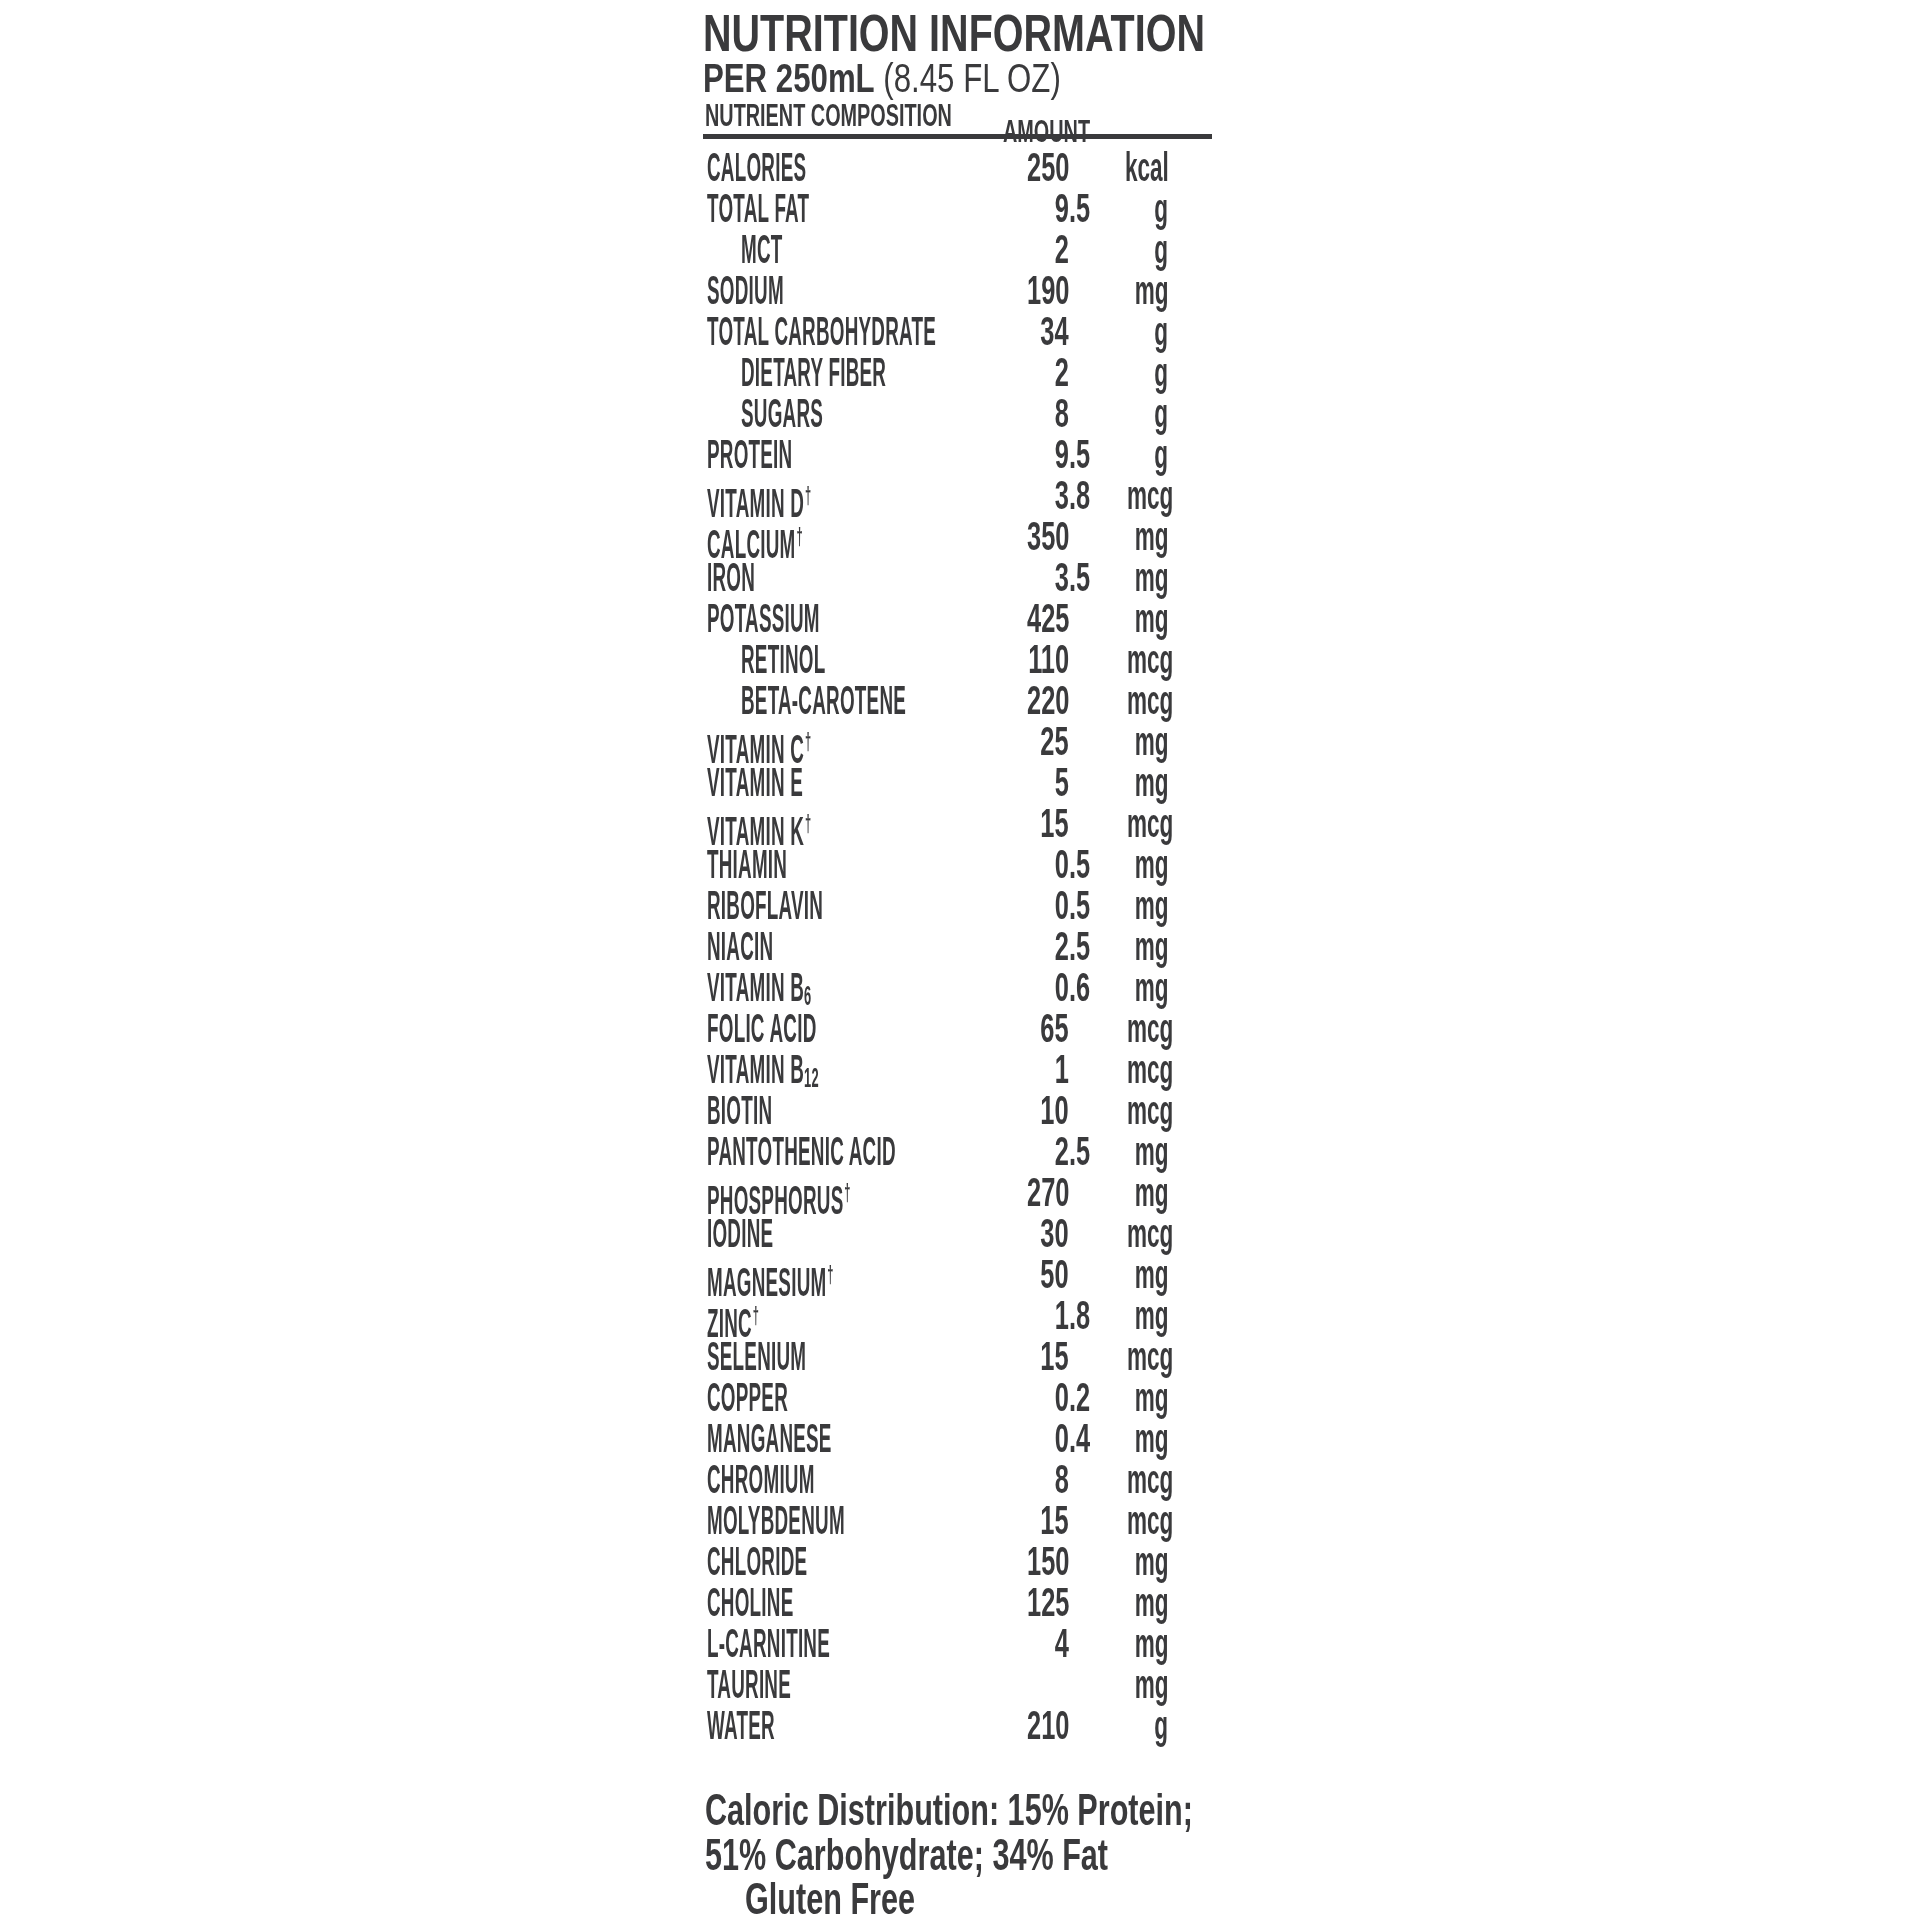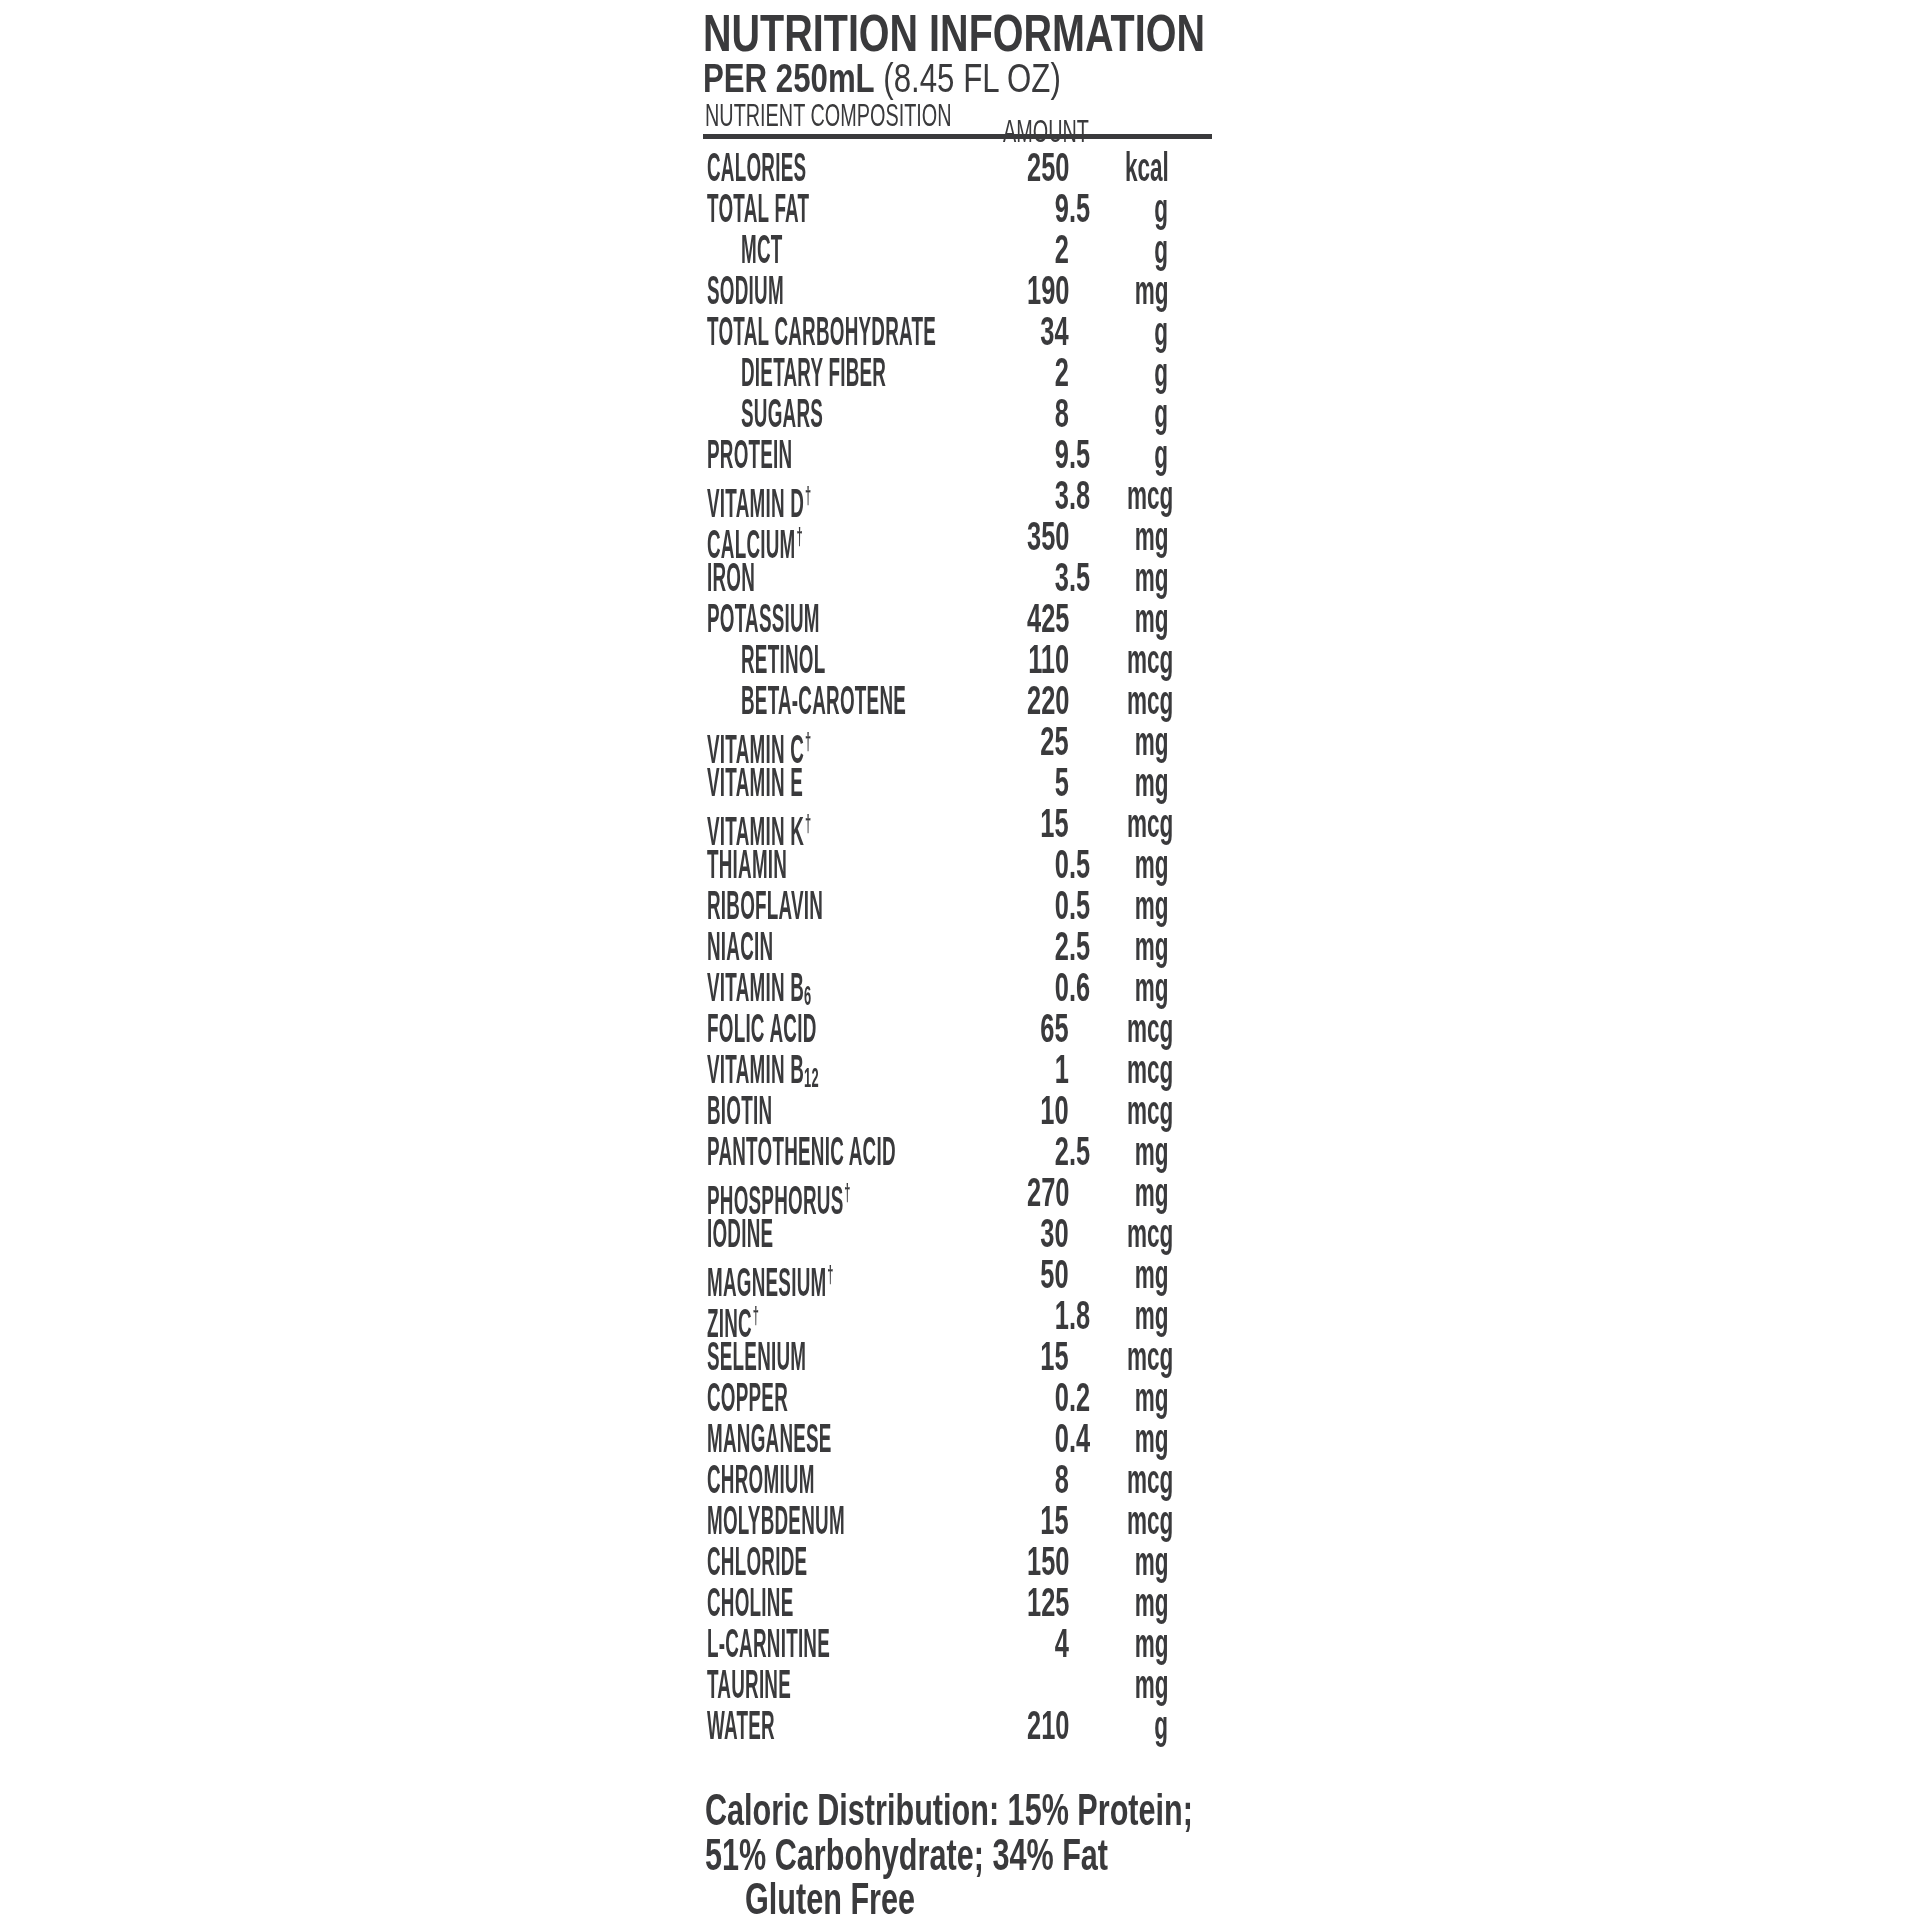--- a/index.html
+++ b/index.html
@@ -14,21 +14,21 @@
 
   
   #title-line{left:703px;top:10px;font-size:52px;font-weight:700;line-height:46px;}
   #title-line .cond{transform:scaleX(.76);transform-origin:0 50%;}
   #serving-line{left:703px;top:55px;font-size:40px;line-height:46px;}
   #serving-line .cond{transform:scaleX(.78);transform-origin:0 50%;}
   #serving-line .b{font-weight:700;}
   #serving-line .r{font-weight:400;}
 
   
-  #col-headers{left:703px;top:100px;width:509px;height:34px;font-size:31px;font-weight:400;line-height:32px;}
+  #col-headers{left:703px;top:100px;width:509px;height:34px;font-size:31px;font-weight:700;line-height:32px;}
   #col-nutrient{left:2px;top:0;}
   #col-amount{left:300px;top:16px;}
   #col-headers .cond{transform:scaleX(.64);transform-origin:0 50%;}
   #header-rule{left:703px;top:134px;width:509px;height:5px;background:#3a3a3c;}
 
   
   #rows{left:703px;top:147px;width:465px;}
   .row{position:relative;height:41px;font-size:41px;line-height:41px;font-weight:700;}
   .lbl{position:absolute;left:4px;top:0;}
   .lbl.ind{left:38px;}

